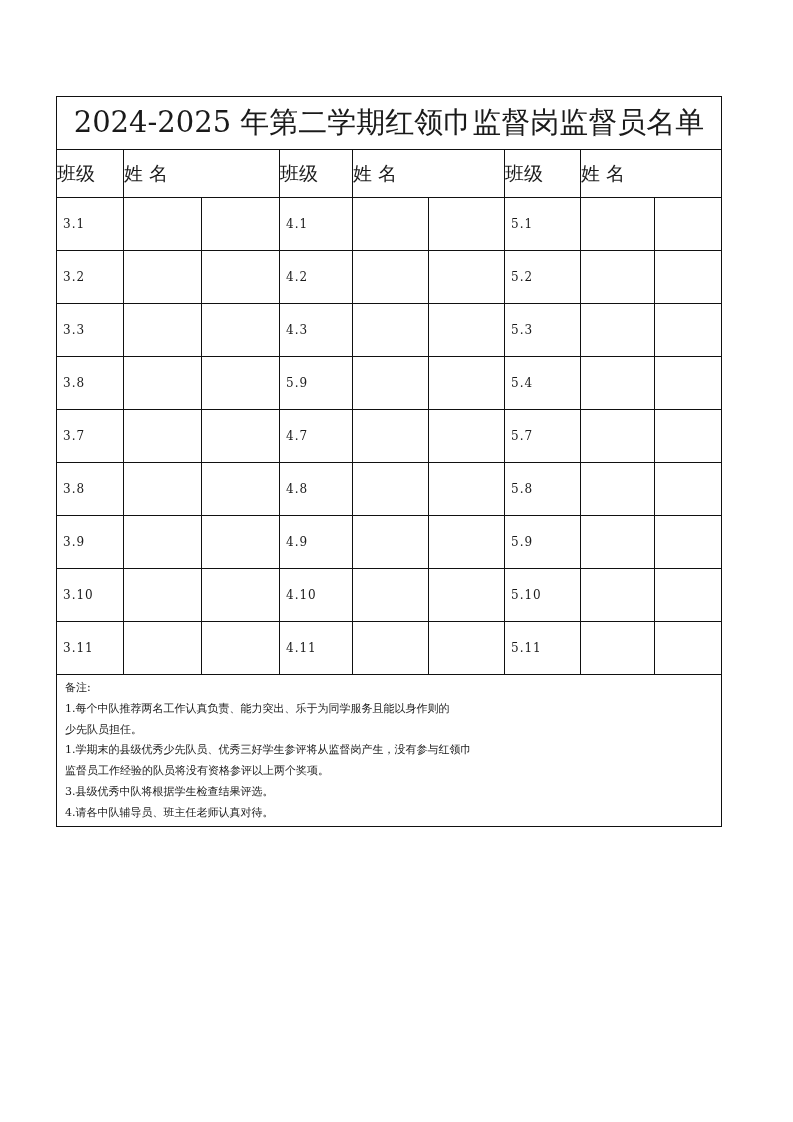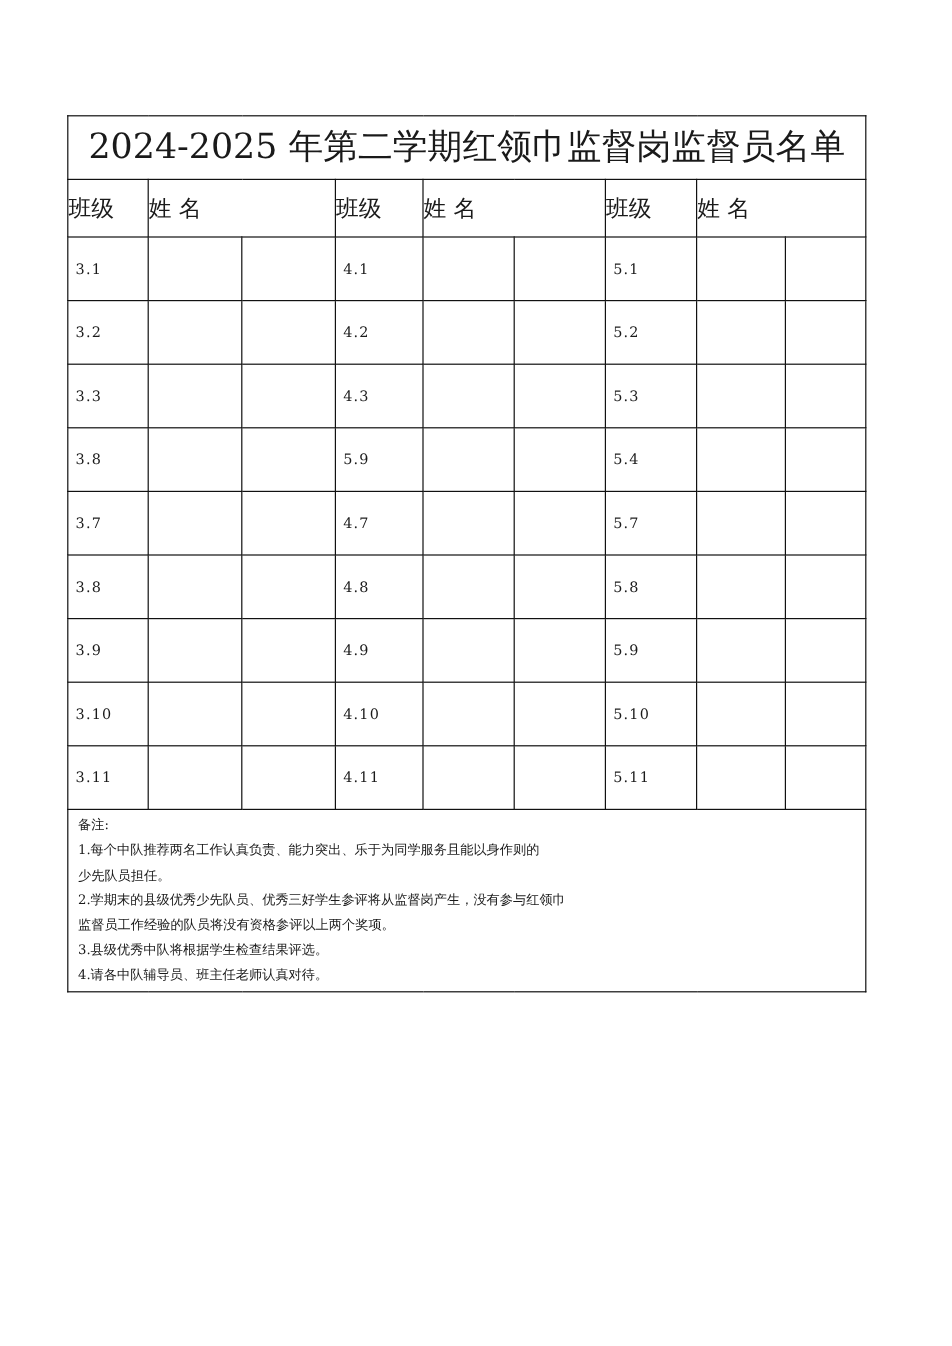--- a/index.html
+++ b/index.html
@@ -144,20 +144,20 @@
         <td></td>
         <td class="cls">5.11</td>
         <td></td>
         <td></td>
       </tr>
       <tr>
         <td colspan="9" class="notes-cell">
           <div>备注:</div>
           <div>1.每个中队推荐两名工作认真负责、能力突出、乐于为同学服务且能以身作则的</div>
           <div>少先队员担任。</div>
-          <div>2.学期末的县级优秀少先队员、优秀三好学生参评将从监督岗产生，没有参与红领巾</div>
+          <div>1.学期末的县级优秀少先队员、优秀三好学生参评将从监督岗产生，没有参与红领巾</div>
           <div>监督员工作经验的队员将没有资格参评以上两个奖项。</div>
           <div>3.县级优秀中队将根据学生检查结果评选。</div>
           <div>4.请各中队辅导员、班主任老师认真对待。</div>
         </td>
       </tr>
     </tbody>
 </table>
 
 </body></html>

